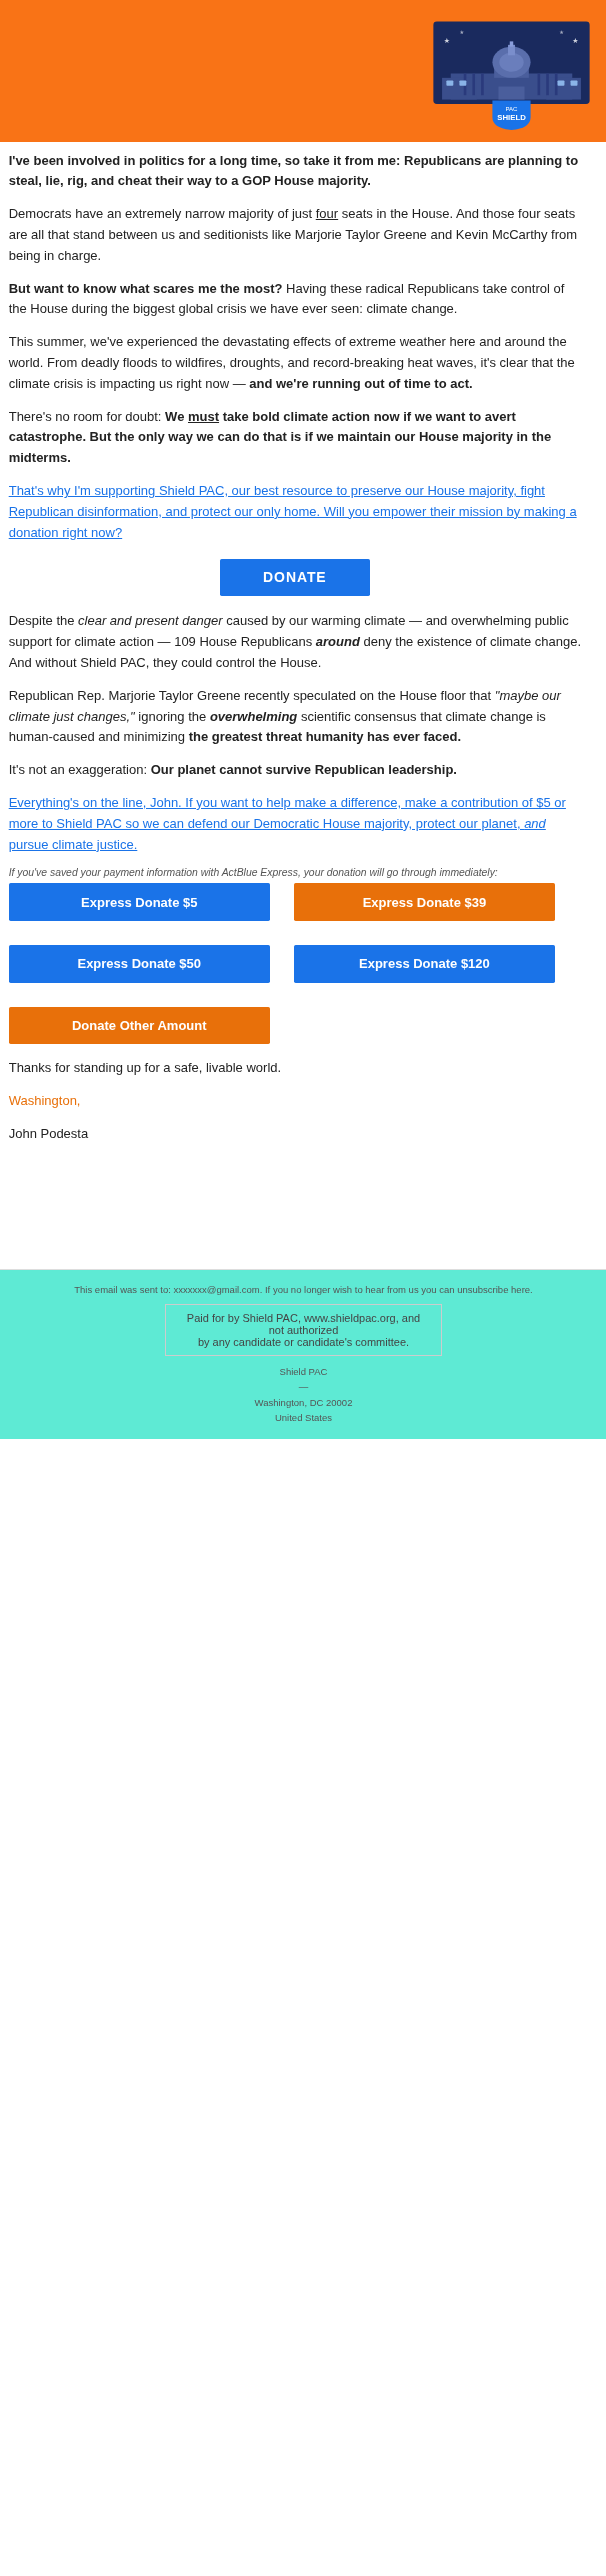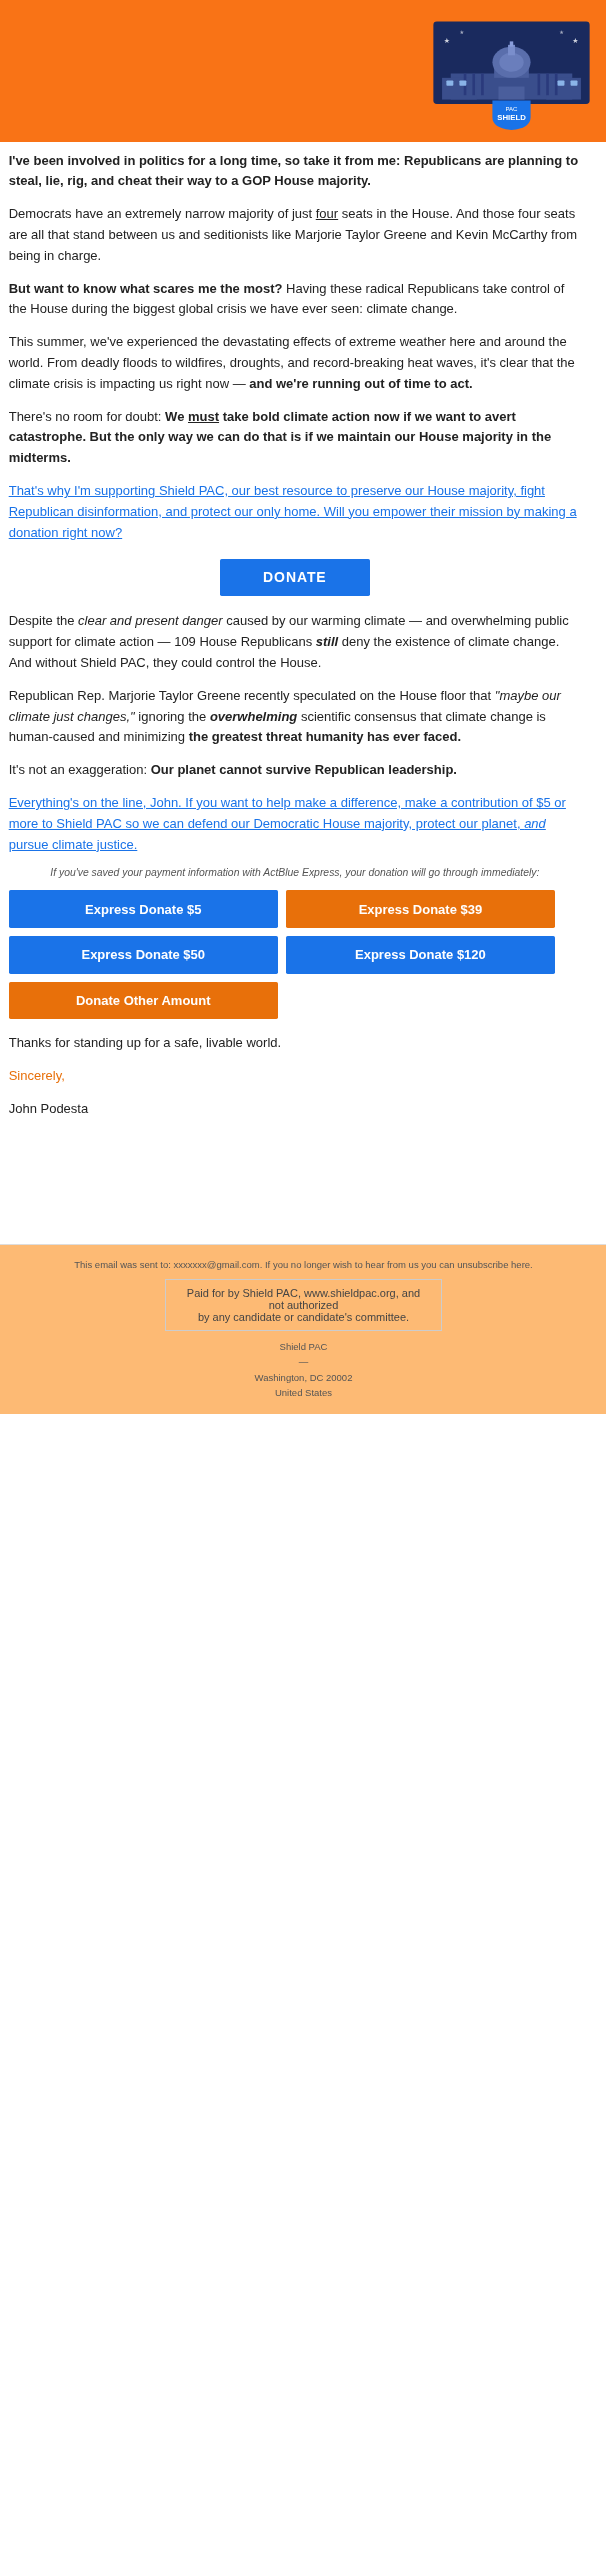--- a/index.html
+++ b/index.html
@@ -69,31 +69,30 @@
       padding: 10.4px 43px;
       font-size: 14px;
       font-weight: bold;
       letter-spacing: 0.9px;
       cursor: pointer;
       border-radius: 1.7px;
     }
 
     
     .express-info {
-      text-align: center;
       font-size: 10.4px;
       color: #555;
       font-style: italic;
-      margin-bottom: 12px;
+      margin-bottom: 5px;
     }
 
     .express-grid {
       display: grid;
       grid-template-columns: 1fr 1fr;
-      gap: 8px;
+      gap: 24px;
       margin: 0 26px 8.7px 0;
     }
 
     .express-btn {
       border: none;
       color: #fff;
       padding: 11.3px 8.7px;
       font-size: 13px;
       font-weight: bold;
       cursor: pointer;
@@ -103,21 +102,21 @@
     .express-btn.blue {
       background: #1a73e8;
     }
 
     .express-btn.orange {
       background: #e8700a;
     }
 
     
     .email-footer {
-      background: #fdba74;
+      background: #5eead4;
       border-top: 0.9px solid #ddd;
       padding: 14px 26px;
       margin-top: 26px;
       text-align: center;
       font-size: 9.5px;
       color: #555;
     }
 
     .footer-unsubscribe {
       font-size: 9.5px;
@@ -231,21 +230,21 @@
 
     <p class="paragraph">
       <a href="#" class="blue-link-underline">That's why I'm supporting Shield PAC, our best resource to preserve our House majority, fight Republican disinformation, and protect our only home. Will you empower their mission by making a donation right now?</a>
     </p>
 
     <div class="donate-btn-wrapper">
       <button class="donate-main-btn">DONATE</button>
     </div>
 
     <p class="paragraph">
-      Despite the <span class="italic-text">clear and present danger</span> caused by our warming climate — and overwhelming public support for climate action — 109 House Republicans <strong class="italic-text">still</strong> deny the existence of climate change. And without Shield PAC, they could control the House.
+      Despite the <span class="italic-text">clear and present danger</span> caused by our warming climate — and overwhelming public support for climate action — 109 House Republicans <strong class="italic-text">around</strong> deny the existence of climate change. And without Shield PAC, they could control the House.
     </p>
 
     <p class="paragraph">
       Republican Rep. Marjorie Taylor Greene recently speculated on the House floor that <span class="italic-text">"maybe our climate just changes,"</span> ignoring the <em><strong>overwhelming</strong></em> scientific consensus that climate change is human-caused and minimizing <strong>the greatest threat humanity has ever faced.</strong>
     </p>
 
     <p class="paragraph">
       It's not an exaggeration: <strong>Our planet cannot survive Republican leadership.</strong>
     </p>
 
@@ -258,21 +257,21 @@
     <div class="express-grid">
       <button class="express-btn blue">Express Donate $5</button>
       <button class="express-btn orange">Express Donate $39</button>
       <button class="express-btn blue">Express Donate $50</button>
       <button class="express-btn blue">Express Donate $120</button>
       <button class="express-btn orange">Donate Other Amount</button>
     </div>
 
     <p class="paragraph" style="margin-top: 14px;">Thanks for standing up for a safe, livable world.</p>
 
-    <p class="paragraph orange-text" style="margin-top: 12px;">Sincerely,</p>
+    <p class="paragraph orange-text" style="margin-top: 12px;">Washington,</p>
 
     <p class="paragraph" style="margin-top: 7px;">John Podesta</p>
 
   </div>
 
   <div style="height: 69px;"></div>
 
   <div class="email-footer">
     <p class="footer-unsubscribe">This email was sent to: xxxxxxx@gmail.com. If you no longer wish to hear from us you can unsubscribe here.</p>
 

